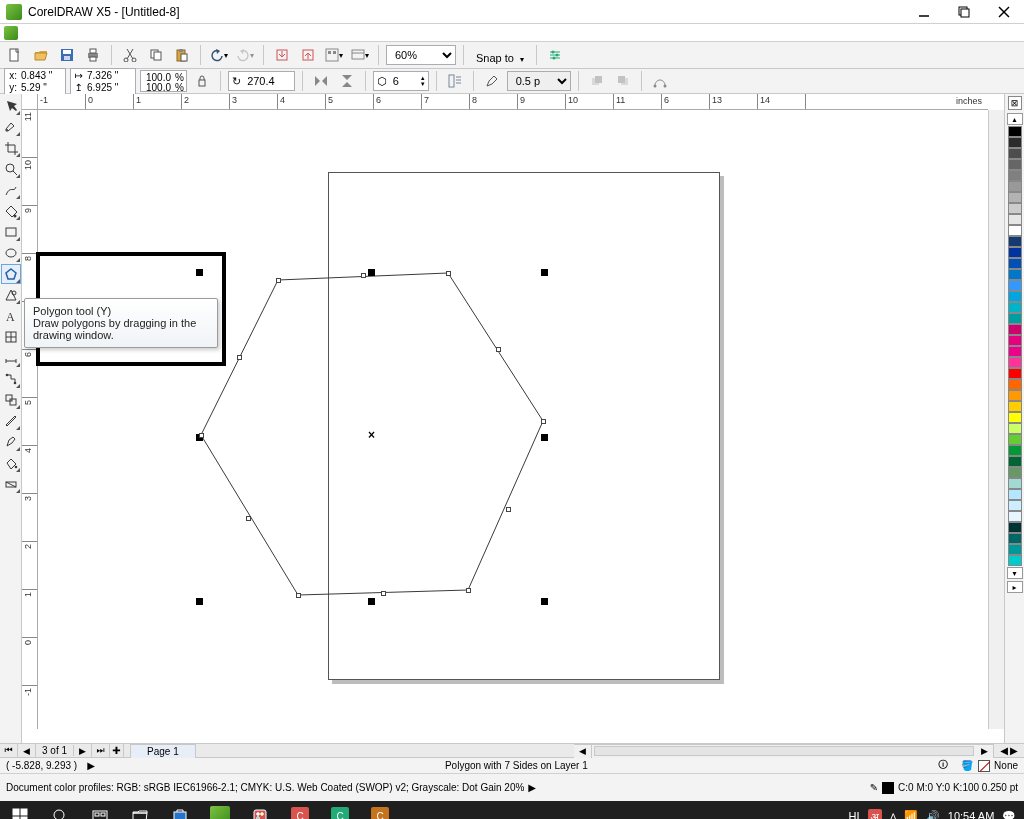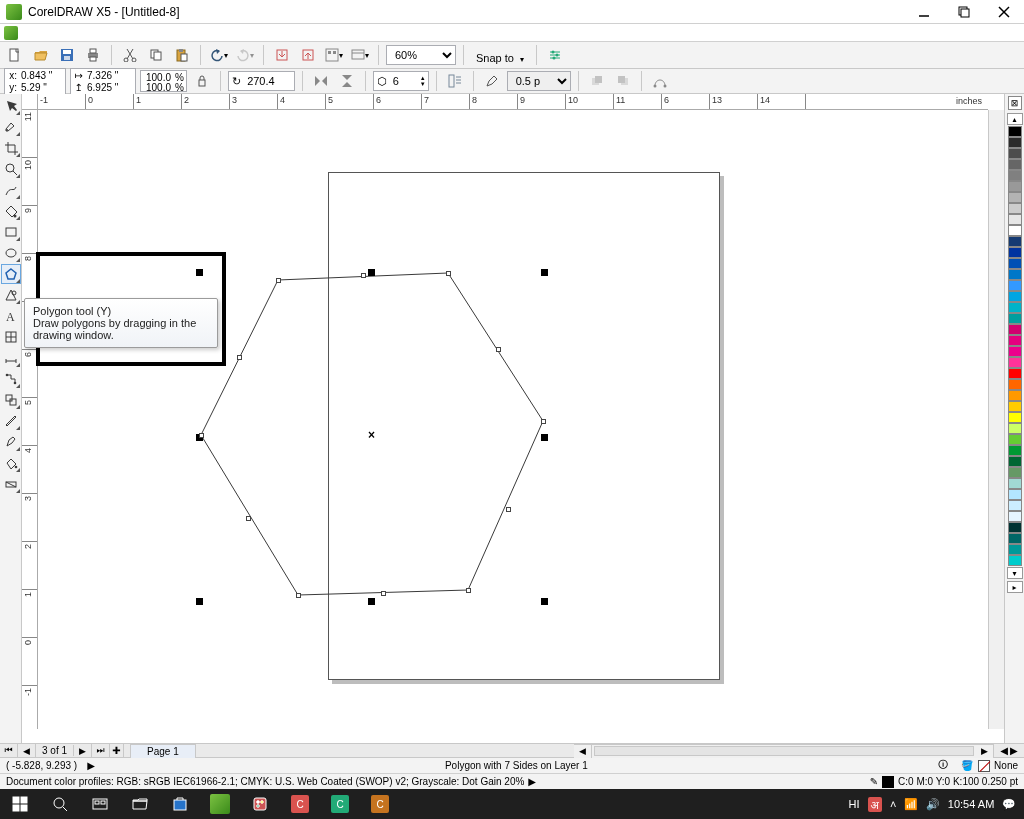--- a/index.html
+++ b/index.html
@@ -79,21 +79,21 @@
   .pn-info{padding:0 6px;font-size:10px;border-right:1px solid #c8c8c8}
   .page-tab{padding:0 16px;height:14px;border:1px solid #c8c8c8;border-bottom:none;background:#e8eef7;font-size:10px;margin-left:6px;display:flex;align-items:center}
   .page-add{width:14px;height:14px;border-right:1px solid #c8c8c8;display:flex;align-items:center;justify-content:center;font-size:10px}
   
   .status1{height:16px;background:#f3f3f3;border-top:1px solid #c8c8c8;display:flex;align-items:center;font-size:10px;padding:0 6px;gap:10px}
   .status1 .mid{flex:1;text-align:center}
   .status-fill{display:flex;align-items:center;gap:4px}
   .fill-none{width:12px;height:12px;border:1px solid #555;background:#fff;position:relative}
   .fill-none::before{content:"";position:absolute;left:-1px;top:5px;width:14px;height:1px;background:#b00;transform:rotate(-45deg)}
   .fill-black{width:12px;height:12px;background:#000}
-  .status2{height:16px;background:#f3f3f3;border-top:1px solid #d0d0d0;font-size:10px;padding:0 6px;display:flex;align-items:center}
+  .status2{height:28px;background:#f3f3f3;border-top:1px solid #d0d0d0;font-size:10px;padding:0 6px;display:flex;align-items:center}
   
   .taskbar{height:30px;background:#1f1f1f;color:#fff;display:flex;align-items:center}
   .tb-item{width:40px;height:30px;display:flex;align-items:center;justify-content:center}
   .tb-item svg{width:16px;height:16px;stroke:#fff;fill:none}
   .tray{margin-left:auto;display:flex;align-items:center;gap:8px;padding:0 8px;font-size:11px;color:#fff}
   .tb-search{flex:none;width:40px}
   input{outline:none}
 </style>
 </head>
 <body>

